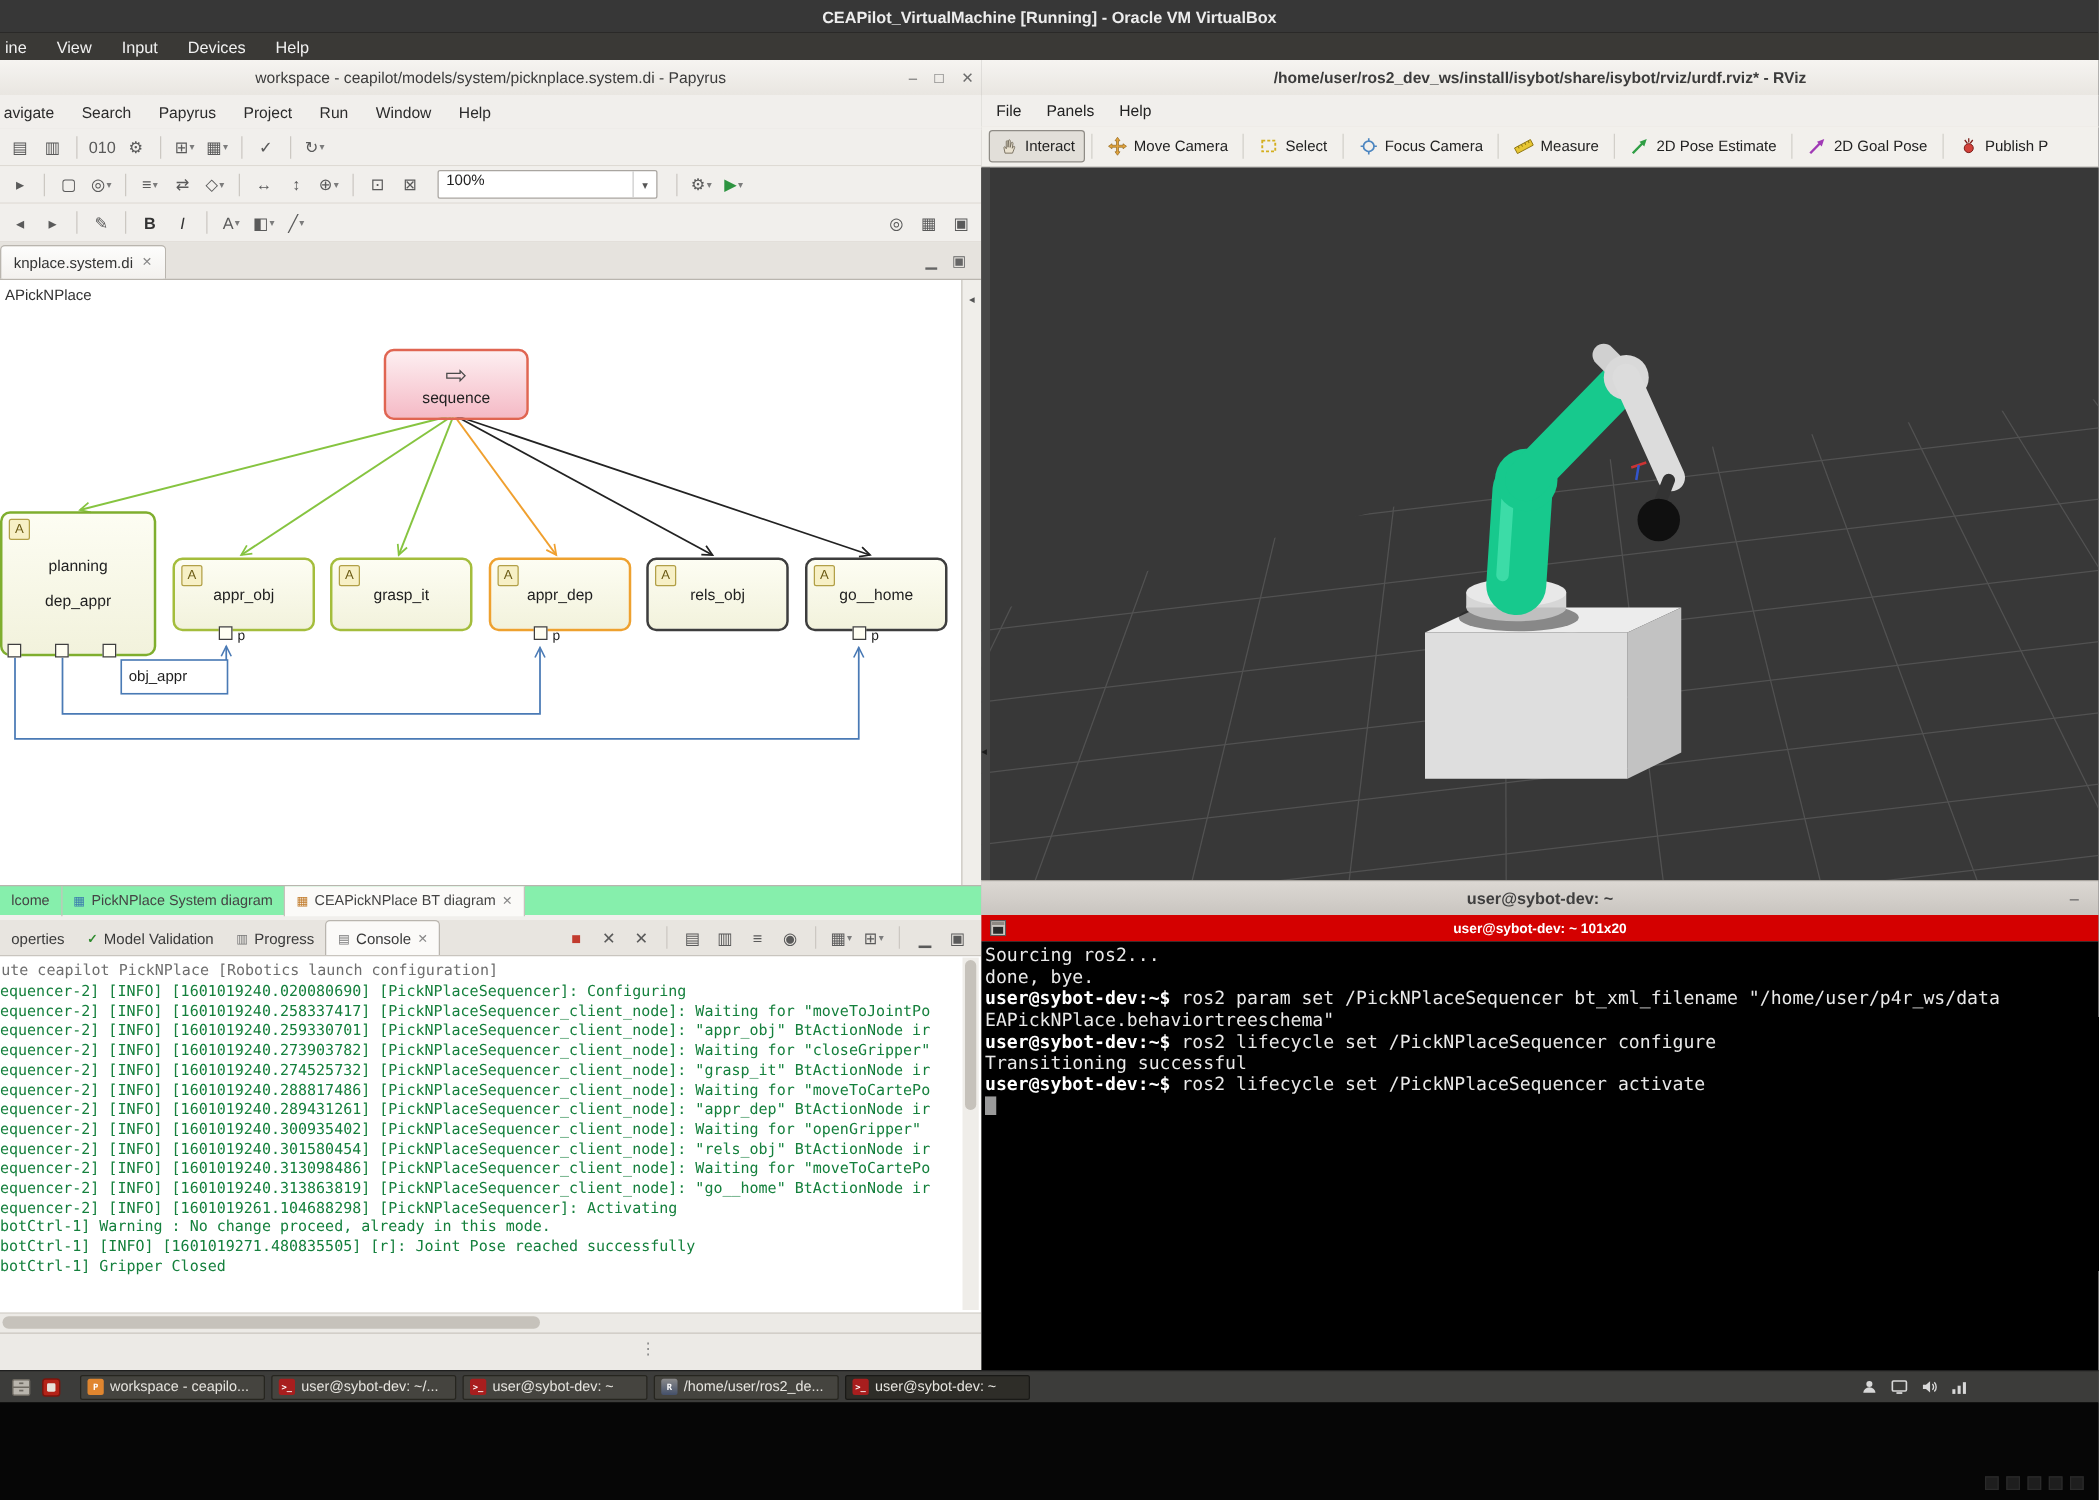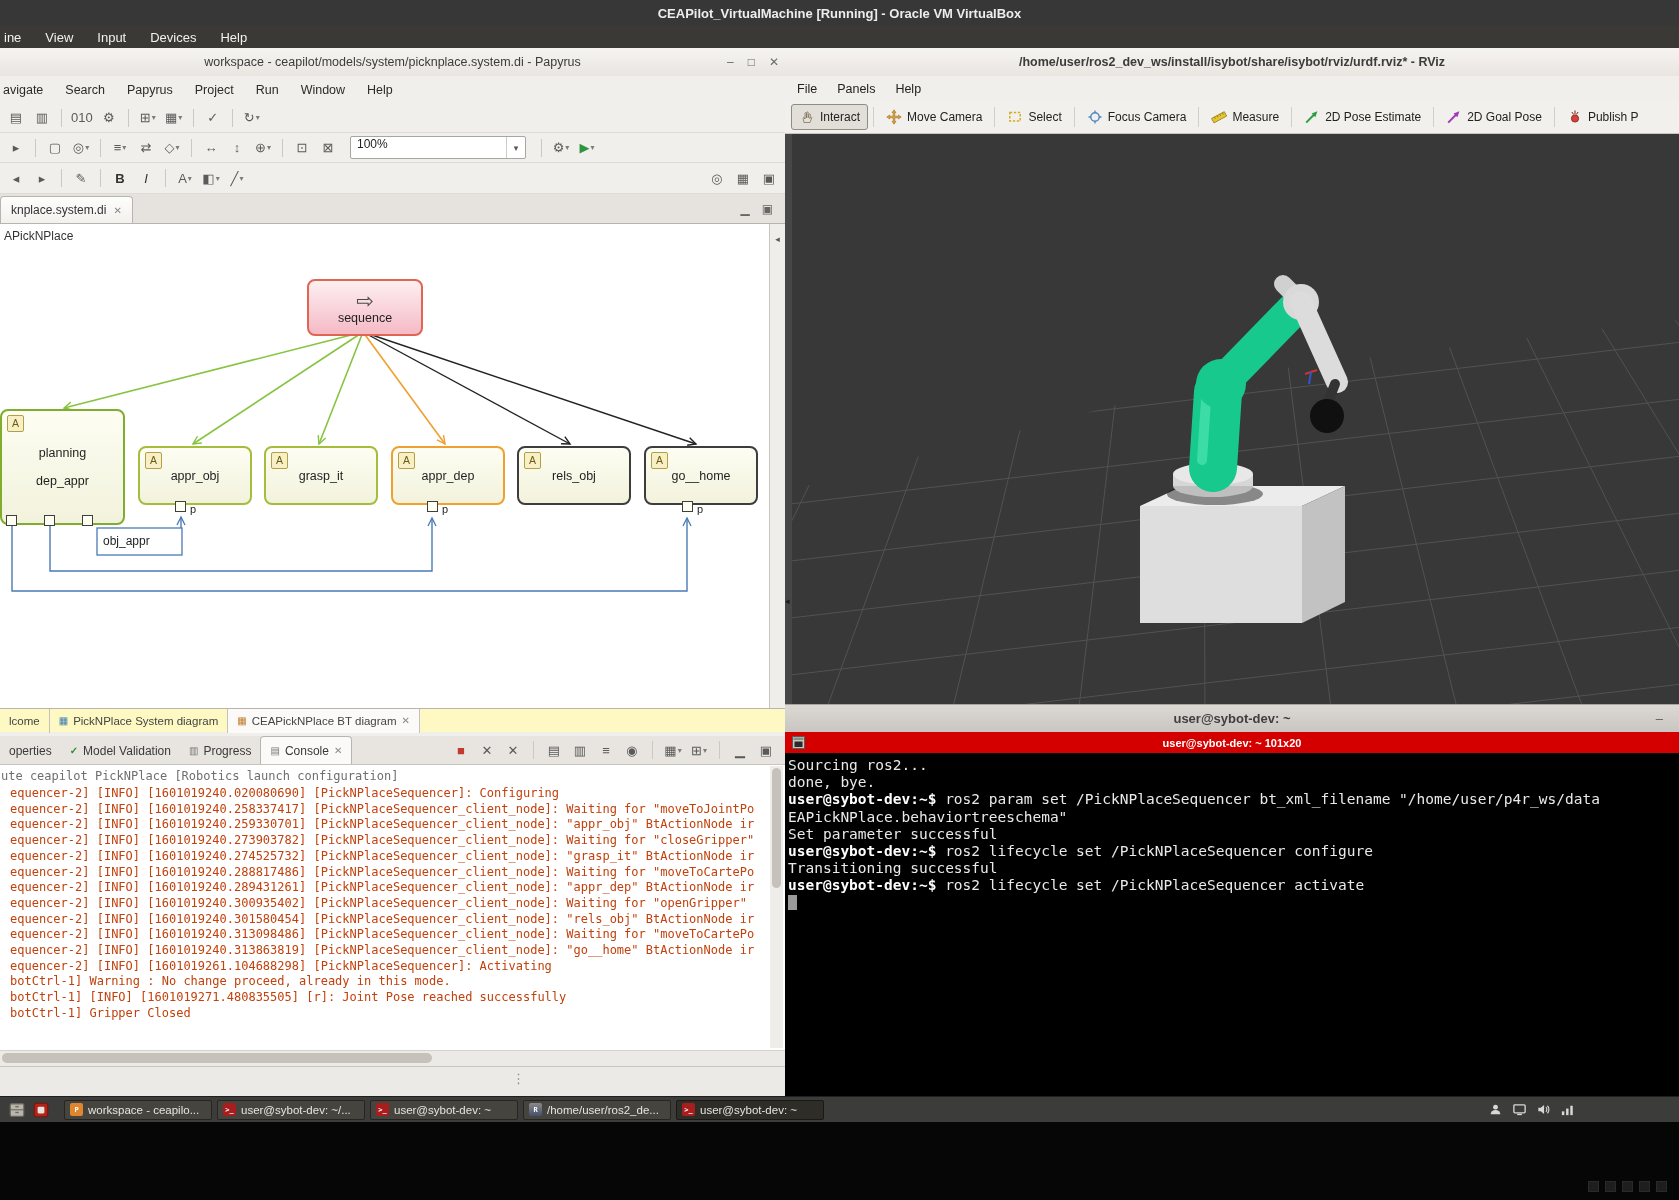--- a/index.html
+++ b/index.html
@@ -68,37 +68,37 @@
   #act3{left:517px;border-color:#3d3d3d}#act4{left:644px;border-color:#3d3d3d}
   .badge{position:absolute;left:5px;top:4px;width:15px;height:15px;background:#f7f0c6;
     border:1px solid #b2a047;font-size:10.5px;line-height:15px;text-align:center;color:#6b5b14;border-radius:2px}
   .port{position:absolute;width:11px;height:11px;background:#fffef2;border:1px solid #3f3f3f;box-sizing:border-box}
   #port-a0{left:175px;top:277px}#port-a2{left:427px;top:277px}#port-a4{left:682px;top:277px}
   #port-c0{left:6px;top:291px}#port-c1{left:44px;top:291px}#port-c2{left:82px;top:291px}
   .plbl{position:absolute;font-size:11px;color:#1f1f1f}
   #plbl-a0{left:190px;top:279px}#plbl-a2{left:442px;top:279px}#plbl-a4{left:697px;top:279px}
   #link-lbl{position:absolute;left:103px;top:310px;font-size:12px;color:#1f1f1f}
   
-  #view-tabrow{position:absolute;left:0;top:660px;width:785px;height:24px;background:#fef9c3;
+  #view-tabrow{position:absolute;left:0;top:660px;width:785px;height:24px;background:#86efac;
     border-top:1px solid #b9b5ae;display:flex;align-items:center;font-size:11.5px;color:#444;box-sizing:border-box}
   .vtab{height:24px;display:flex;align-items:center;gap:5px;padding:0 9px;border-right:1px solid #c6c2bb}
   .vtab.active{background:#fbfaf8}
   .vicn{font-size:10px}
   #panel-tabrow{position:absolute;left:0;top:688px;width:785px;height:28px;background:#e8e5e0;
     display:flex;align-items:flex-end;font-size:12px;color:#3a3a3a}
   .ptab{display:flex;gap:5px;align-items:center;padding:0 9px;height:27px}
   .ptab.active{background:#fbfaf8;border:1px solid #b9b5ae;border-bottom:none;border-radius:4px 4px 0 0}
   .picn{font-size:10px;color:#7a7a7a}.picn.green{color:#2e8b2e;font-weight:bold}
   #console-tools{margin-left:auto;display:flex;align-items:center;gap:4px;padding:0 8px 3px 0;color:#7a7a7a}
   #console-tools .ticon{min-width:18px}
   
   #console{position:absolute;left:0;top:716px;width:785px;height:286px;background:#fff;
     border-top:1px solid #c9c5bf;overflow:hidden;box-sizing:border-box}
   .console-title{font:12px/18px "DejaVu Sans Mono",monospace;color:#6e6e6e;padding:2px 4px 1px 1px;white-space:pre}
-  .cline{font:12px/15.7px "DejaVu Sans Mono",monospace;color:#c2410c;white-space:pre;padding-left:10px}
+  .cline{font:12px/15.7px "DejaVu Sans Mono",monospace;color:#15803d;white-space:pre;padding-left:0}
   #console-vscroll{position:absolute;left:770px;top:718px;width:13px;height:282px;background:#efede9}
   #console-vscroll .thumb{margin:2px 2px;width:9px;height:120px;background:#c6c2bb;border-radius:5px}
   #console-hscroll{position:absolute;left:0;top:1002px;width:785px;height:16px;background:#eceae6;
     border-top:1px solid #d6d3cd;box-sizing:border-box}
   #console-hscroll .thumb{margin:2px 0 0 2px;width:430px;height:10px;background:#c6c2bb;border-radius:5px}
   #papyrus-statusbar{position:absolute;left:0;top:1018px;width:785px;height:30px;background:#eceae6;
     border-top:1px solid #c9c5bf;box-sizing:border-box}
   .sash-dots{position:absolute;left:512px;top:4px;color:#8b8b8b;font-size:13px}
   
   #rviz{position:absolute;left:785px;top:48px;width:894px;height:1048px;background:#f1efec;overflow:hidden}
@@ -657,21 +657,20 @@
         <rect x="1.5" y="1.5" width="10" height="2.5" fill="#8d8983"></rect>
         <rect x="2.5" y="5.5" width="8" height="5.5" fill="#2a2a2a"></rect>
       </svg>
       <span>user@sybot-dev: ~ 101x20</span>
     </div>
     <div id="terminal">
         <div class="tline">Sourcing ros2...</div>
         <div class="tline">done, bye.</div>
         <div class="tline"><span class="tprompt">user@sybot-dev</span><span class="tprompt">:~$ </span><span>ros2 param set /PickNPlaceSequencer bt_xml_filename "/home/user/p4r_ws/data</span></div>
         <div class="tline">EAPickNPlace.behaviortreeschema"</div>
-        <div class="tline">Set parameter successful</div>
         <div class="tline"><span class="tprompt">user@sybot-dev</span><span class="tprompt">:~$ </span><span>ros2 lifecycle set /PickNPlaceSequencer configure</span></div>
         <div class="tline">Transitioning successful</div>
         <div class="tline"><span class="tprompt">user@sybot-dev</span><span class="tprompt">:~$ </span><span>ros2 lifecycle set /PickNPlaceSequencer activate</span></div>
         <div class="tline"><span class="tcursor"></span></div>
       </div>
   </div>
 
   <div id="taskbar">
     <svg class="sys-icon" viewBox="0 0 16 16">
       <rect x="2" y="2.5" width="12" height="11" rx="1" fill="#b9b5ad" stroke="#6e6a62"></rect>

